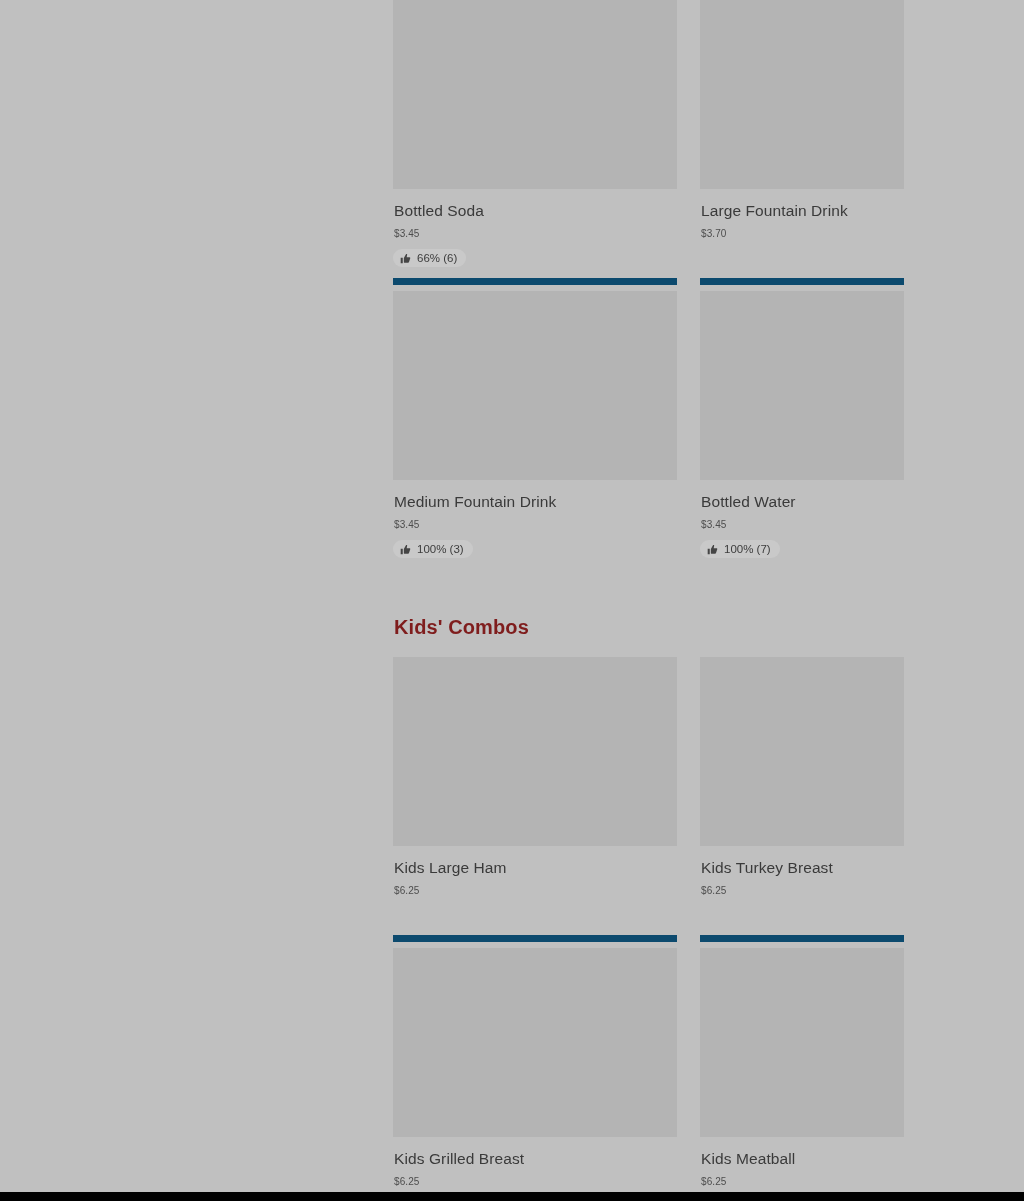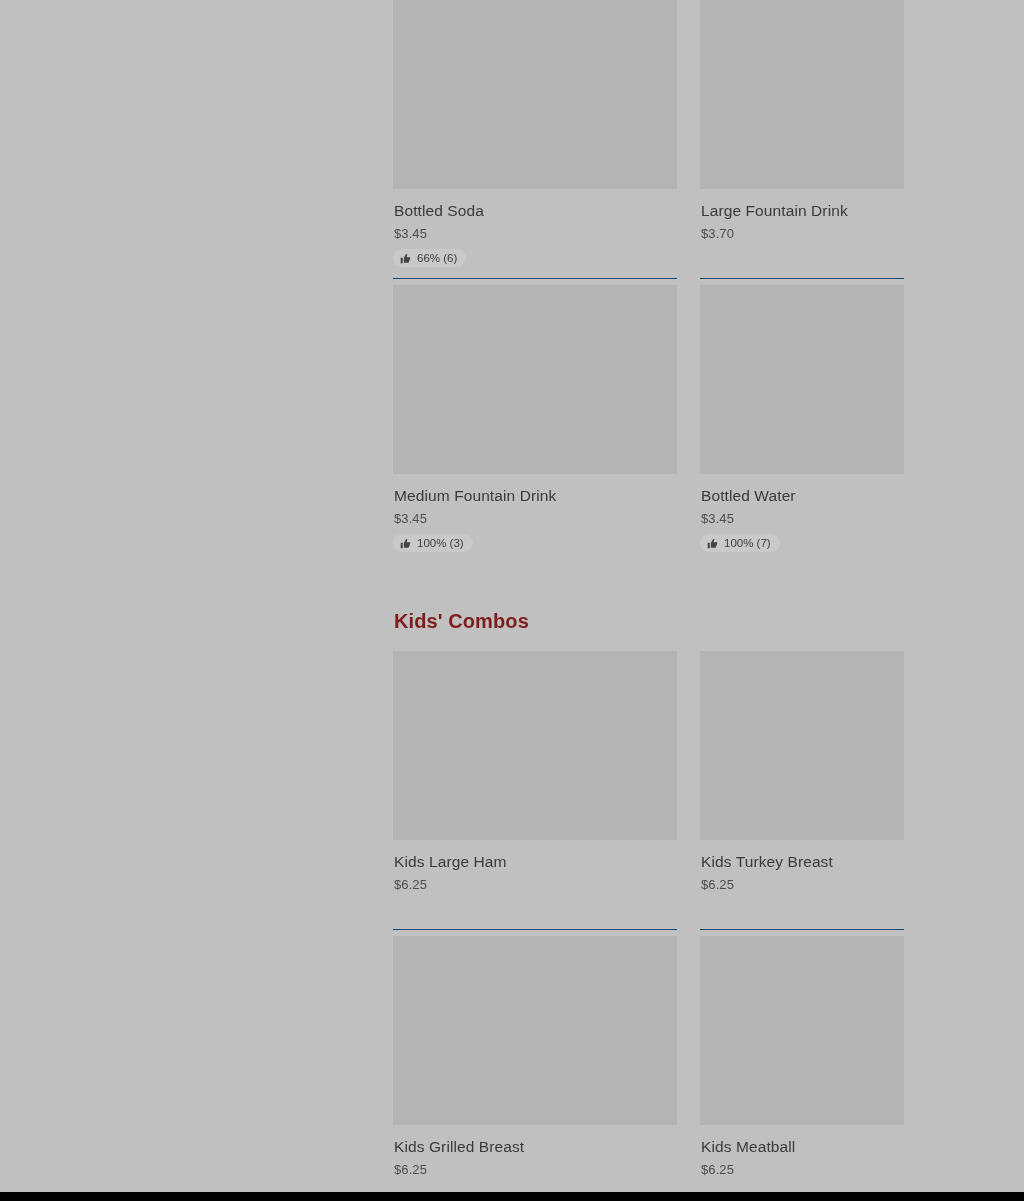--- a/index.html
+++ b/index.html
@@ -41,21 +41,21 @@
     gap: 0 23px;
     width: 592px;
   }
   .card {
     width: 284px;
     box-sizing: border-box;
     padding-bottom: 0;
     position: relative;
   }
   .card-inner {
-    border-top: 1px solid #0c4a6e;
+    border-top: 7px solid #0c4a6e;
     padding-top: 6px;
     padding-bottom: 10px;
   }
   .card.first-row .card-inner {
     border-top: none;
     padding-top: 0;
   }
 
   .thumb {
     width: 284px;
@@ -67,21 +67,21 @@
   .title {
     margin: 12px 0 0 1px;
     font-size: 15.5px;
     line-height: 19px;
     color: #3a3a3a;
     font-weight: 400;
     letter-spacing: 0.1px;
   }
   .price {
     margin: 6px 0 0 1px;
-    font-size: 13px;
+    font-size: 10px;
     line-height: 15px;
     color: #4d4d4d;
     letter-spacing: 0.1px;
   }
 
   .badge-row {
     margin-top: 8px;
     height: 19px;
   }
   .badge {

